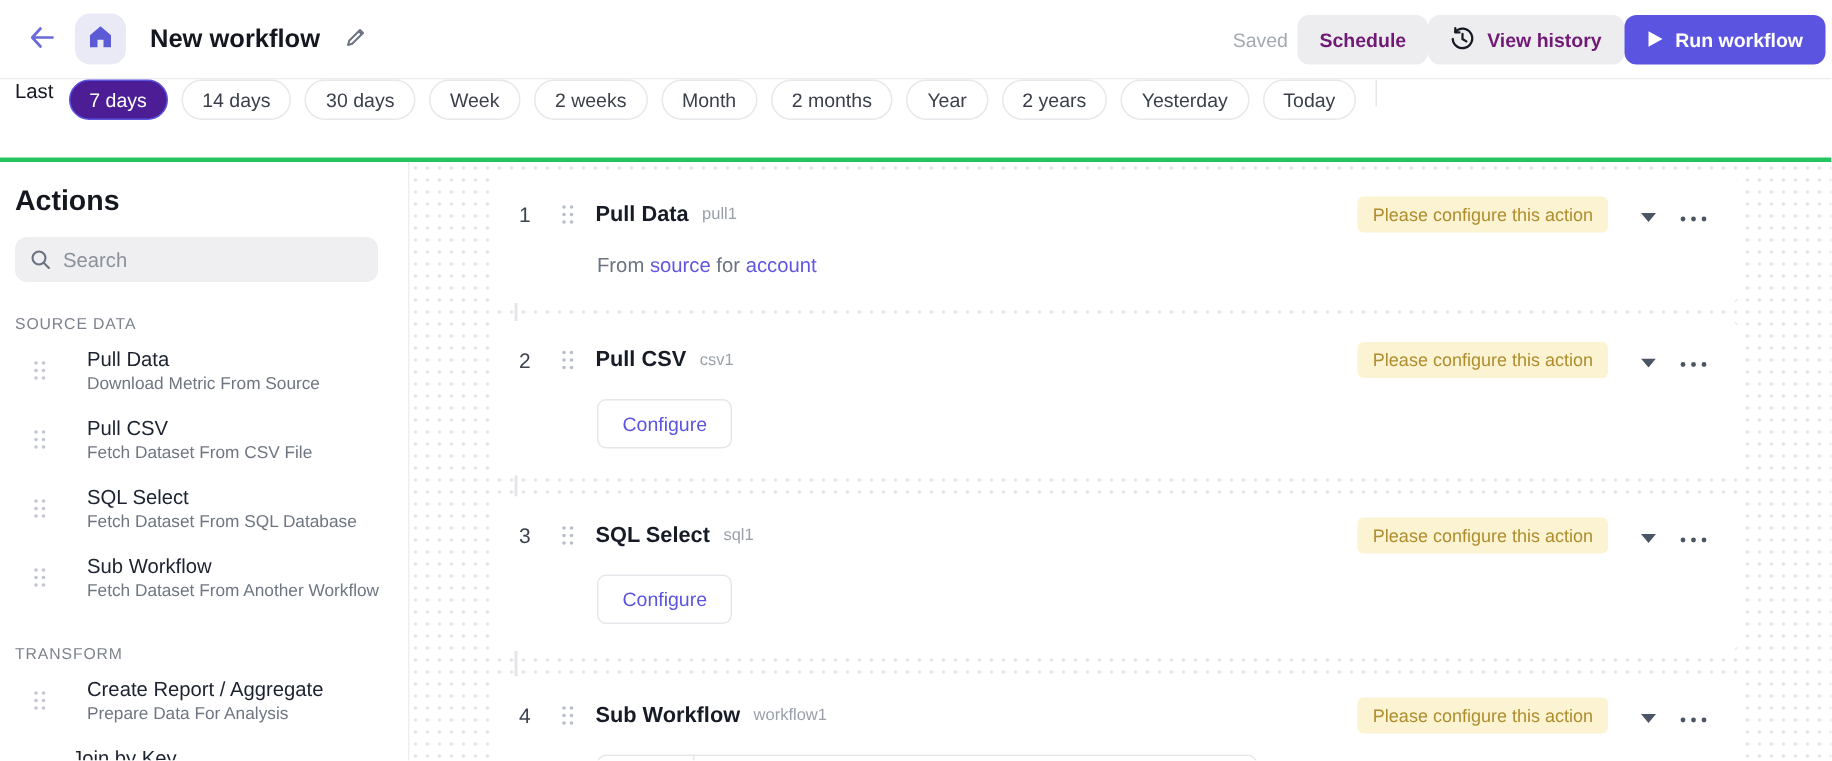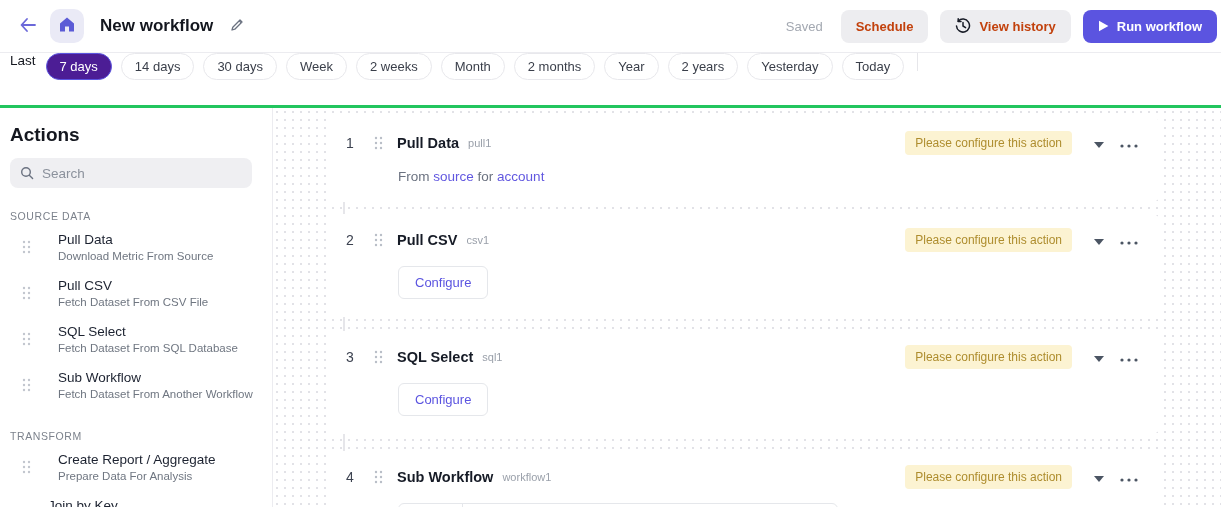--- a/index.html
+++ b/index.html
@@ -8,25 +8,25 @@
 
   
   .header { height:53px; display:flex; align-items:center; justify-content:space-between;
     padding:0 4px 0 14px; border-bottom:1px solid #ececf0; background:#fff; }
   .header-left { display:flex; align-items:center;text-align:center; }
   .icon-btn { border:none; background:transparent; cursor:pointer; display:flex; align-items:center; justify-content:center; }
   .back-btn { width:28px; height:28px; margin-right:8px; }
   .home-btn { width:34px; height:34px; border-radius:10px; background:#eaeaf6; }
   .wf-title { font-size:17px; font-weight:700; color:#14171f; margin-left:16px; }
   .edit-btn { width:24px; height:24px; margin-left:12px; }
-  .header-right { display:flex; align-items:center; gap:12px; }
+  .header-right { display:flex; align-items:center; }
   .saved-label { font-size:13px; color:#a3a8b1; margin-right:6px; }
   .btn { border:none; cursor:pointer; border-radius:8px; height:33px; padding:0 15px;
     font-size:13px; font-weight:700; font-family:inherit; display:flex; align-items:center; gap:8px; }
-  .btn-gray { background:#ededf0; color:#c2410c; }
+  .btn-gray { background:#ededf0; color:#701a75; }
   .btn-primary { background:#5b54e0; color:#fff; }
 
   
   .timebar { height:55px; display:flex; align-items:flex-start; padding:0 8px;
     border-bottom:3px solid #22c55e; background:#fff; }
   .last-label { font-size:13.5px; color:#14171f; margin:0 10px 0 2px; }
   .pill { border:1px solid #e8e8ec; background:#fff; color:#3a3f4a; font-family:inherit;
     font-size:13px; border-radius:15px; height:27px; padding:0 13px; margin-right:9px; cursor:pointer; }
   .pill.active { background:#4c1d95; border-color:#5b54e0; color:#fff; }
   .vdivider { width:1px; height:18px; background:#e6e6ea; margin:0 12px 0 4px; }

